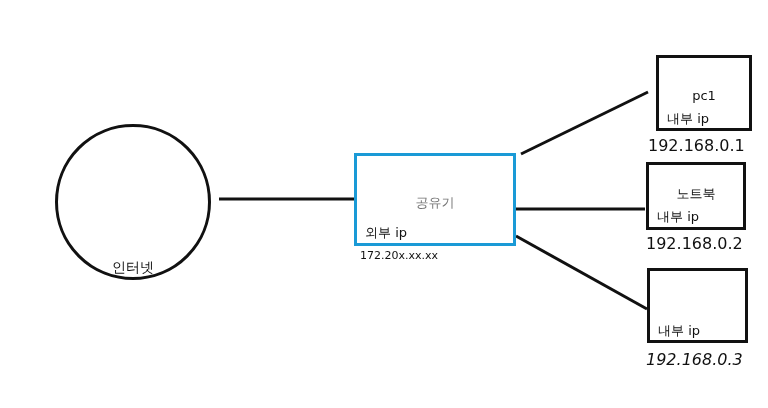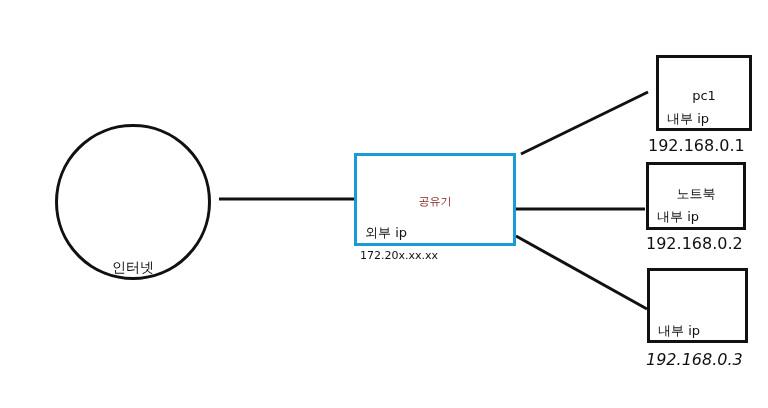--- a/index.html
+++ b/index.html
@@ -11,21 +11,21 @@
     .internet {
       position: absolute; left: 55px; top: 124px; width: 156px; height: 156px;
       border: 3px solid #111; border-radius: 50%; box-sizing: border-box;
       display: flex; align-items: flex-end; justify-content: center;
     }
     .internet span { font-size: 14px; }
     .router {
       position: absolute; left: 354px; top: 153px; width: 162px; height: 93px;
       border: 3px solid #1a9ad6; box-sizing: border-box;
     }
-    .router .name { position: absolute; left: 0; right: 0; top: 38px; text-align: center; color: #7f1d1d; font-size: 11px; }
+    .router .name { position: absolute; left: 0; right: 0; top: 38px; text-align: center; color: #737373; font-size: 13px; }
     .router .iplabel { position: absolute; left: 8px; top: 68px; font-size: 13px; }
     .router-ip { position: absolute; left: 360px; top: 249px; font-size: 11px; }
     .device {
       position: absolute; border: 3px solid #111; box-sizing: border-box; background: #fff;
     }
     .device .name { position: absolute; left: 0; right: 0; text-align: center; font-size: 13px; }
     .device .iplabel { position: absolute; left: 8px; font-size: 13px; }
     .device-ip { position: absolute; font-size: 16px; }
   </style>
 </head>

